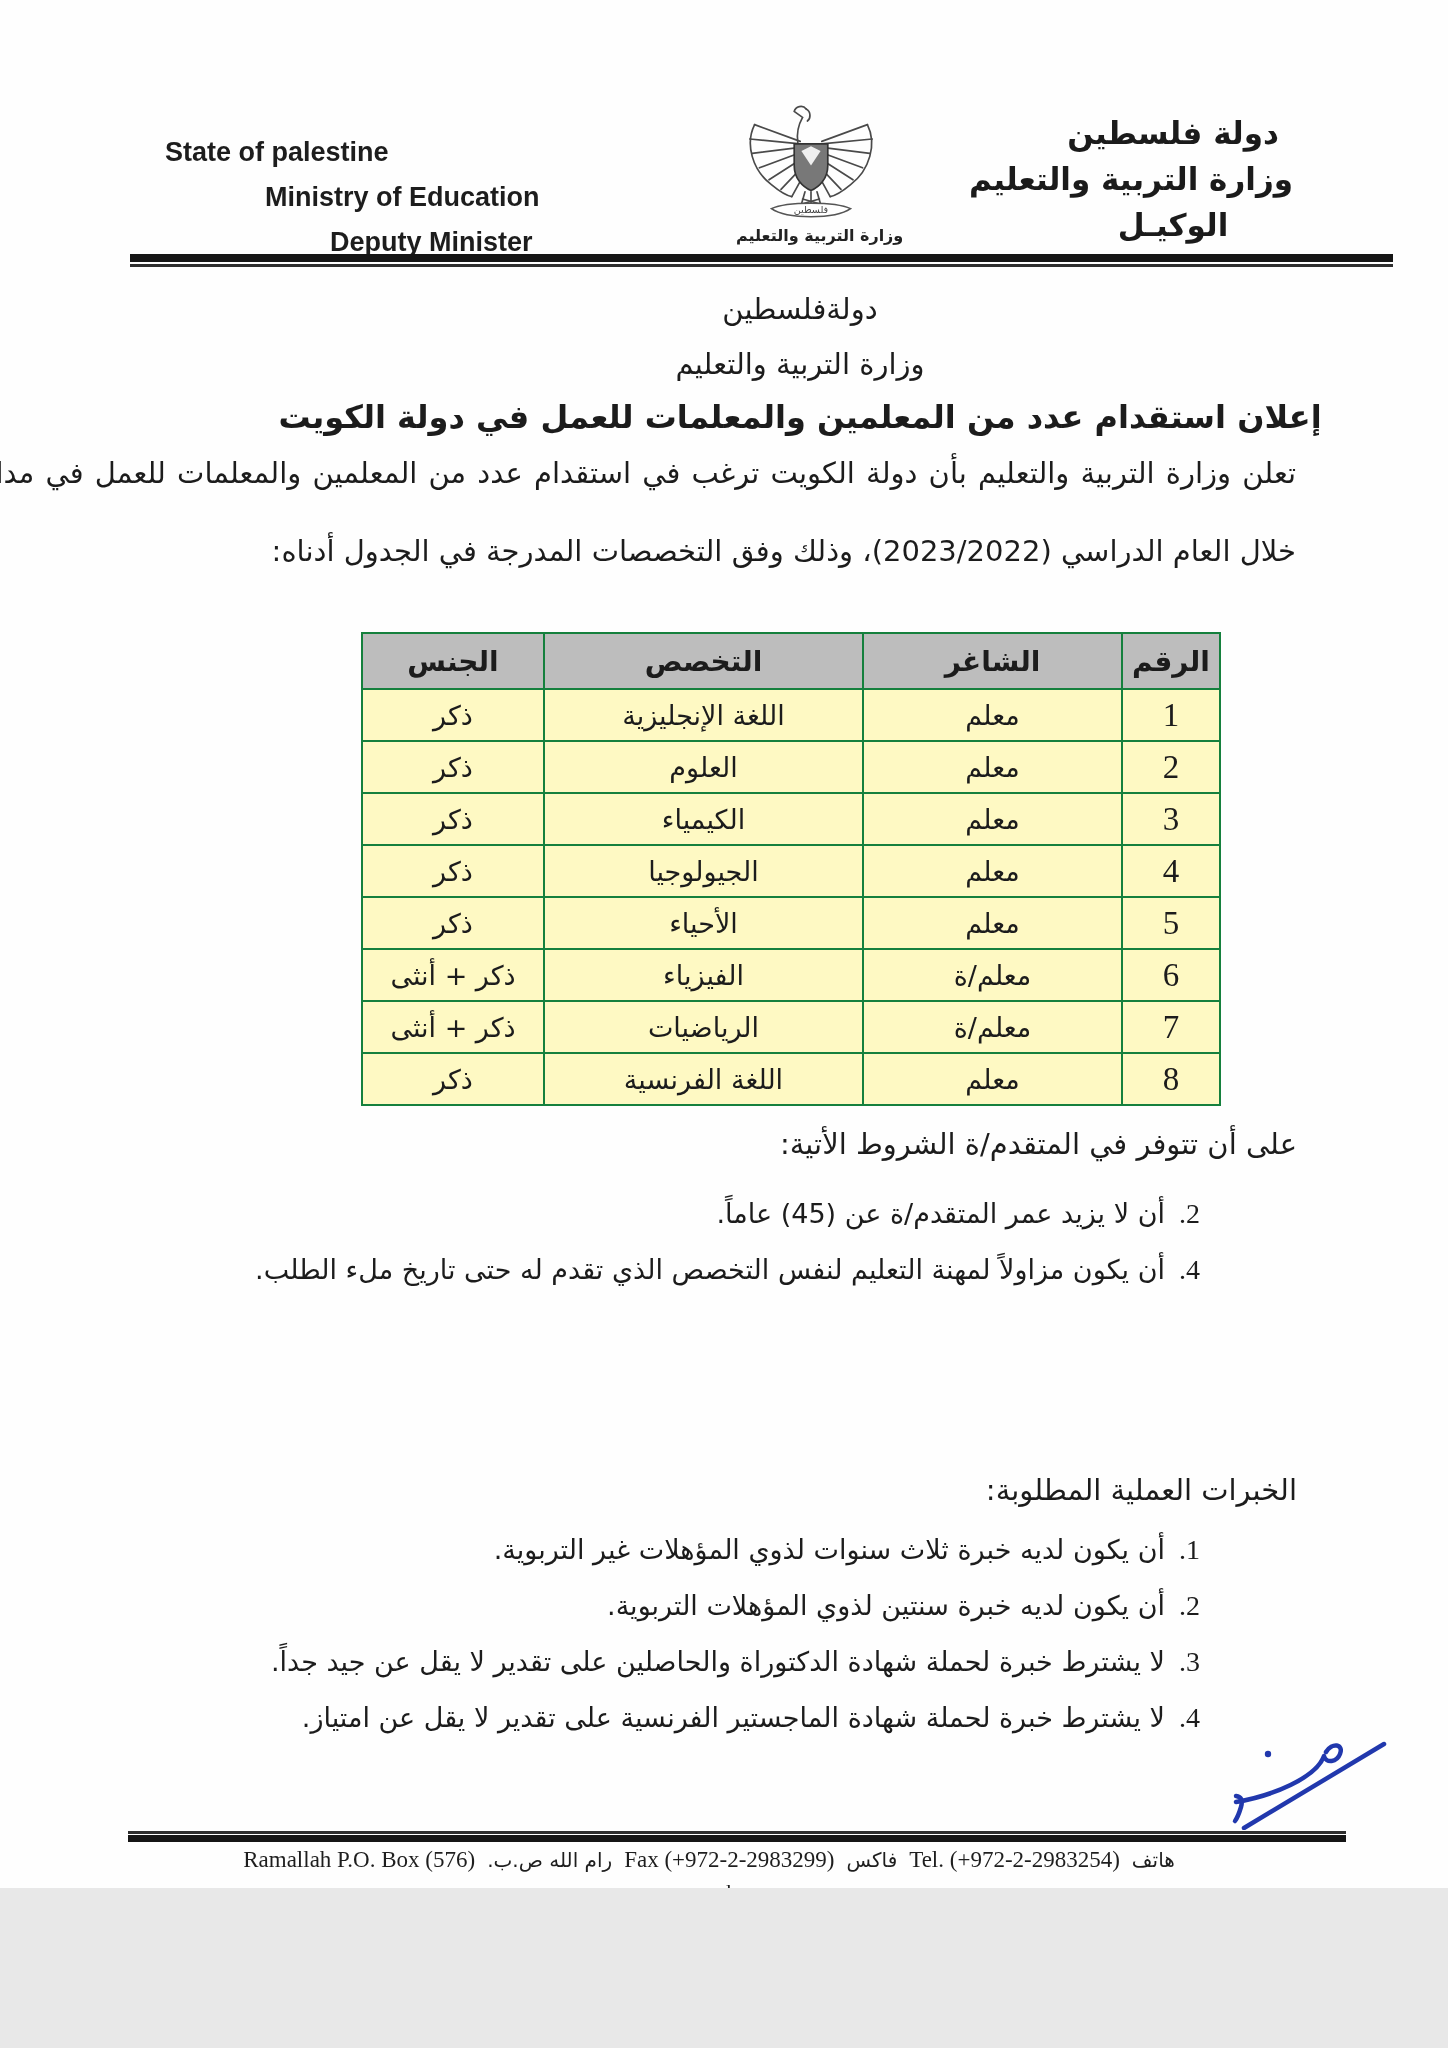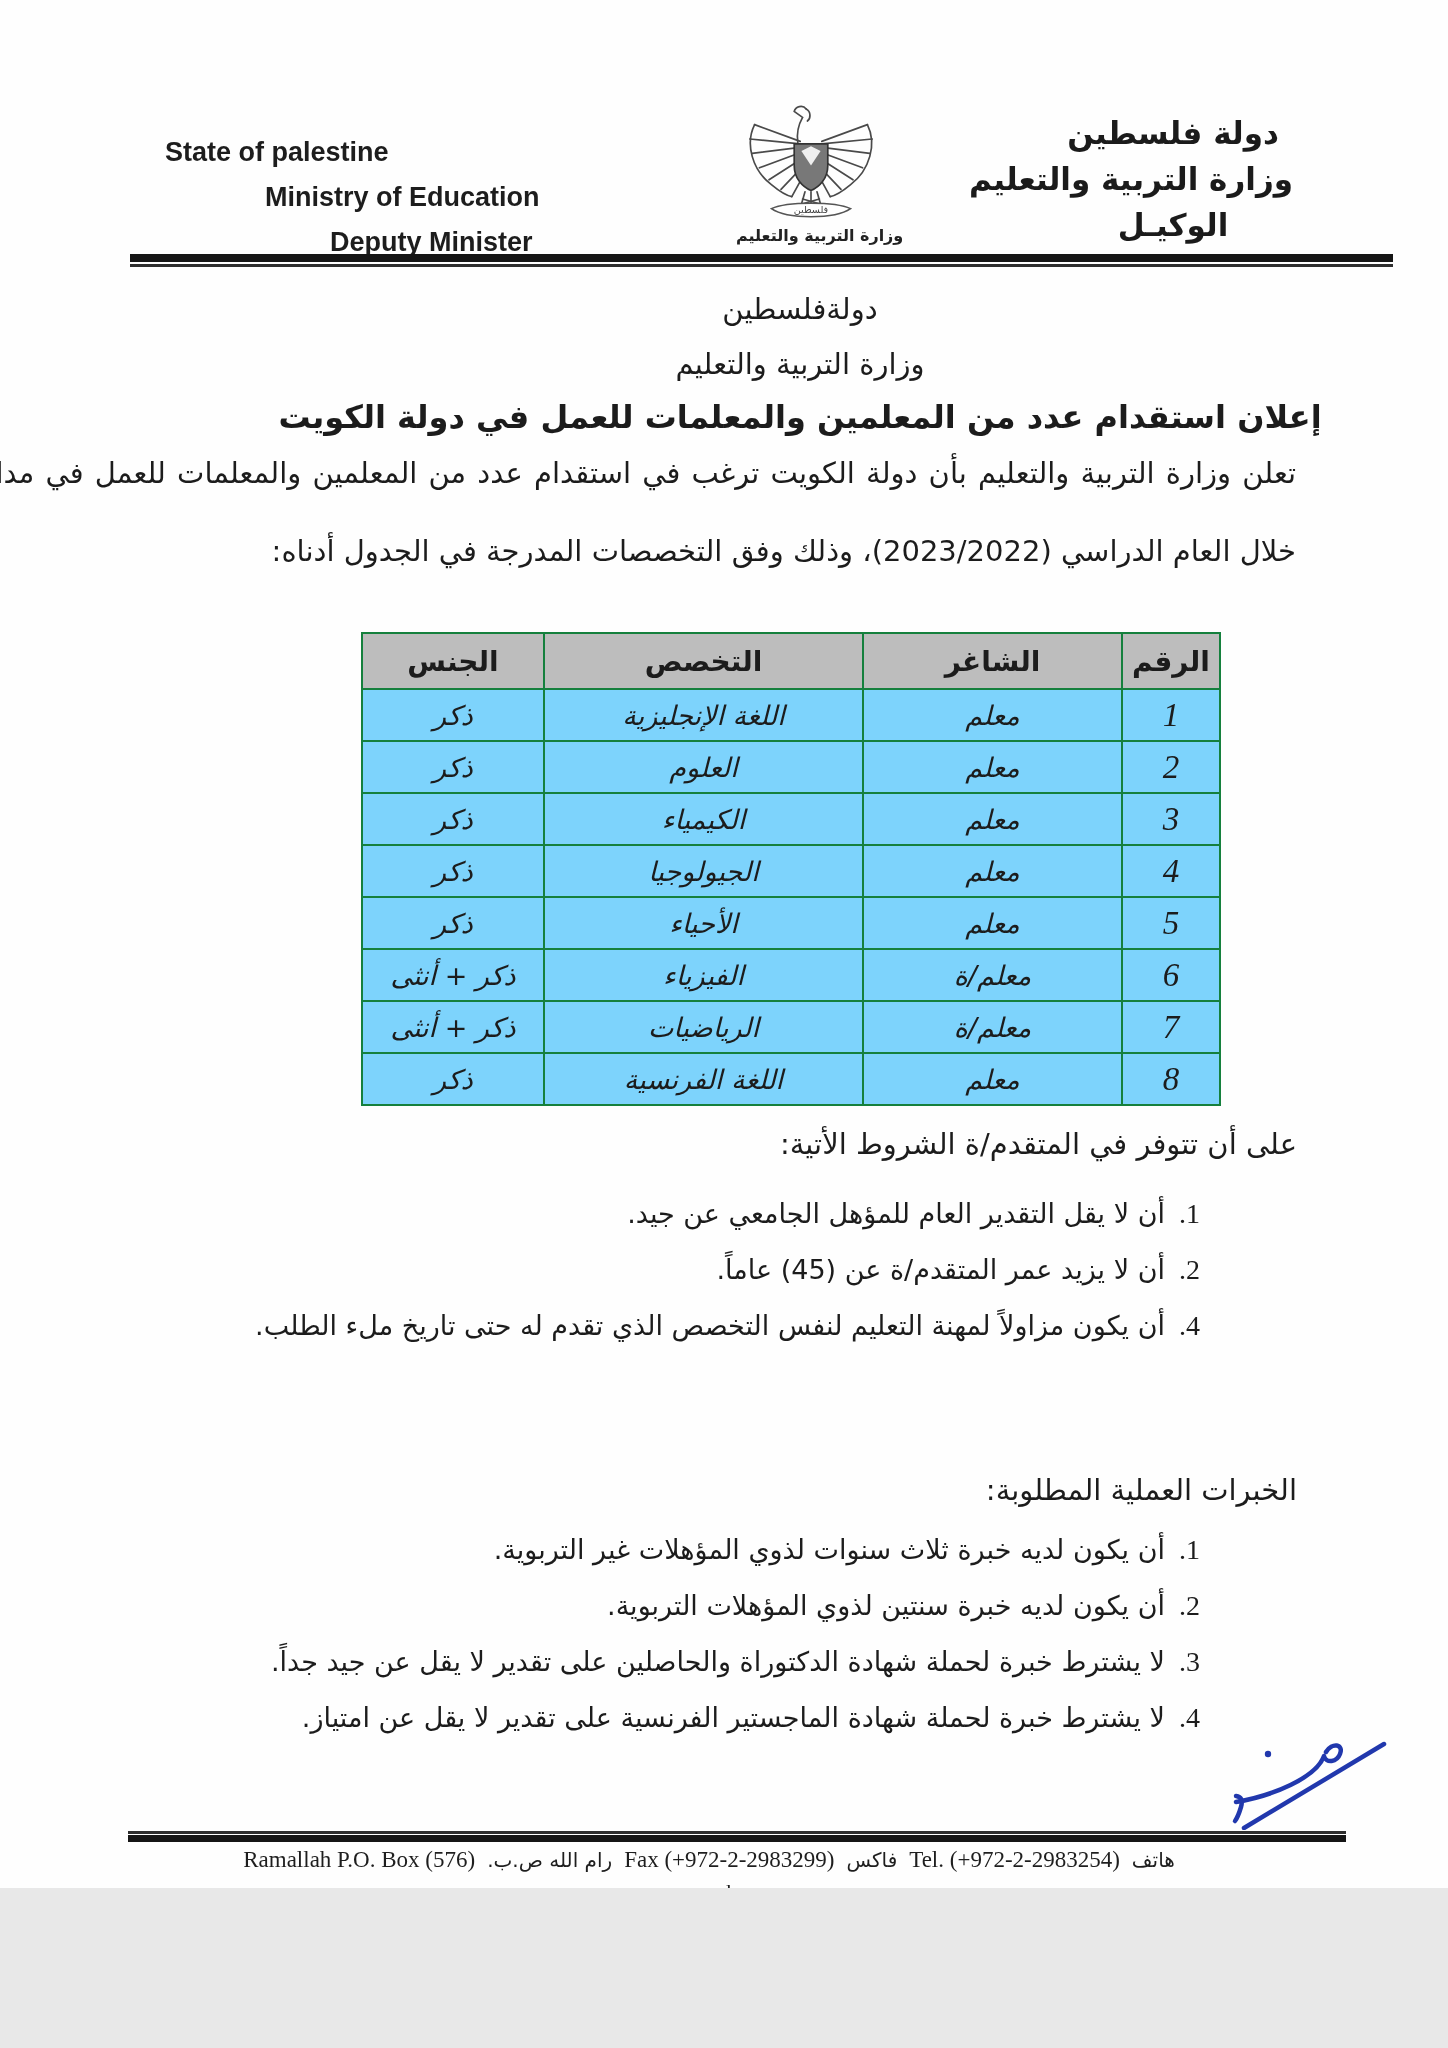--- a/index.html
+++ b/index.html
@@ -52,21 +52,21 @@
   .vac-table{
     left:361px;top:632px;
   }
   table{border-collapse:collapse;direction:rtl;table-layout:fixed;}
   col.c-num{width:98px;}col.c-vac{width:259px;}col.c-spec{width:319px;}col.c-gen{width:182px;}
   th,td{
     border:2px solid #15803d;text-align:center;vertical-align:middle;
     font-size:27px;color:#1c1c1c;padding:0;overflow:hidden;
   }
   th{height:54px;background:#bdbdbd;font-weight:bold;font-size:28px;}
-  td{height:50px;background:#7dd3fc;font-style:italic;}
+  td{height:50px;background:#fef9c3;}
   td.num{font-family:"Liberation Serif",serif;font-size:33px;}
   
   .sec-heading{
     right:151px;direction:rtl;
     font-size:29px;font-weight:normal;white-space:nowrap;line-height:40px;
   }
   .list{right:248px;direction:rtl;text-align:right;}
   .list .li{line-height:36px;margin-bottom:20px;font-size:27px;white-space:nowrap;}
   .li-num{
     font-family:"Liberation Serif",serif;font-size:28px;margin-left:14px;
@@ -219,21 +219,20 @@
         <td>معلم</td>
         <td>اللغة الفرنسية</td>
         <td>ذكر</td>
       </tr>
     </tbody>
       </table>
   </div>
 
   <div class="abs sec-heading" style="top:1124px;">على أن تتوفر في المتقدم/ة الشروط الأتية:</div>
   <div class="abs list" style="top:1196px;">
-    <div class="li"><span class="li-num">1.</span><span>أن لا يقل التقدير العام للمؤهل الجامعي عن جيد.</span></div>
     <div class="li"><span class="li-num">2.</span><span>أن لا يزيد عمر المتقدم/ة عن (45) عاماً.</span></div>
     <div class="li"><span class="li-num">4.</span><span>أن يكون مزاولاً لمهنة التعليم لنفس التخصص الذي تقدم له حتى تاريخ ملء الطلب.</span></div>
   </div>
 
   <div class="abs sec-heading" style="top:1470px;">الخبرات العملية المطلوبة:</div>
   <div class="abs list" style="top:1532px;">
     <div class="li"><span class="li-num">1.</span><span>أن يكون لديه خبرة ثلاث سنوات لذوي المؤهلات غير التربوية.</span></div>
     <div class="li"><span class="li-num">2.</span><span>أن يكون لديه خبرة سنتين لذوي المؤهلات التربوية.</span></div>
     <div class="li"><span class="li-num">3.</span><span>لا يشترط خبرة لحملة شهادة الدكتوراة والحاصلين على تقدير لا يقل عن جيد جداً.</span></div>
     <div class="li"><span class="li-num">4.</span><span>لا يشترط خبرة لحملة شهادة الماجستير الفرنسية على تقدير لا يقل عن امتياز.</span></div>

